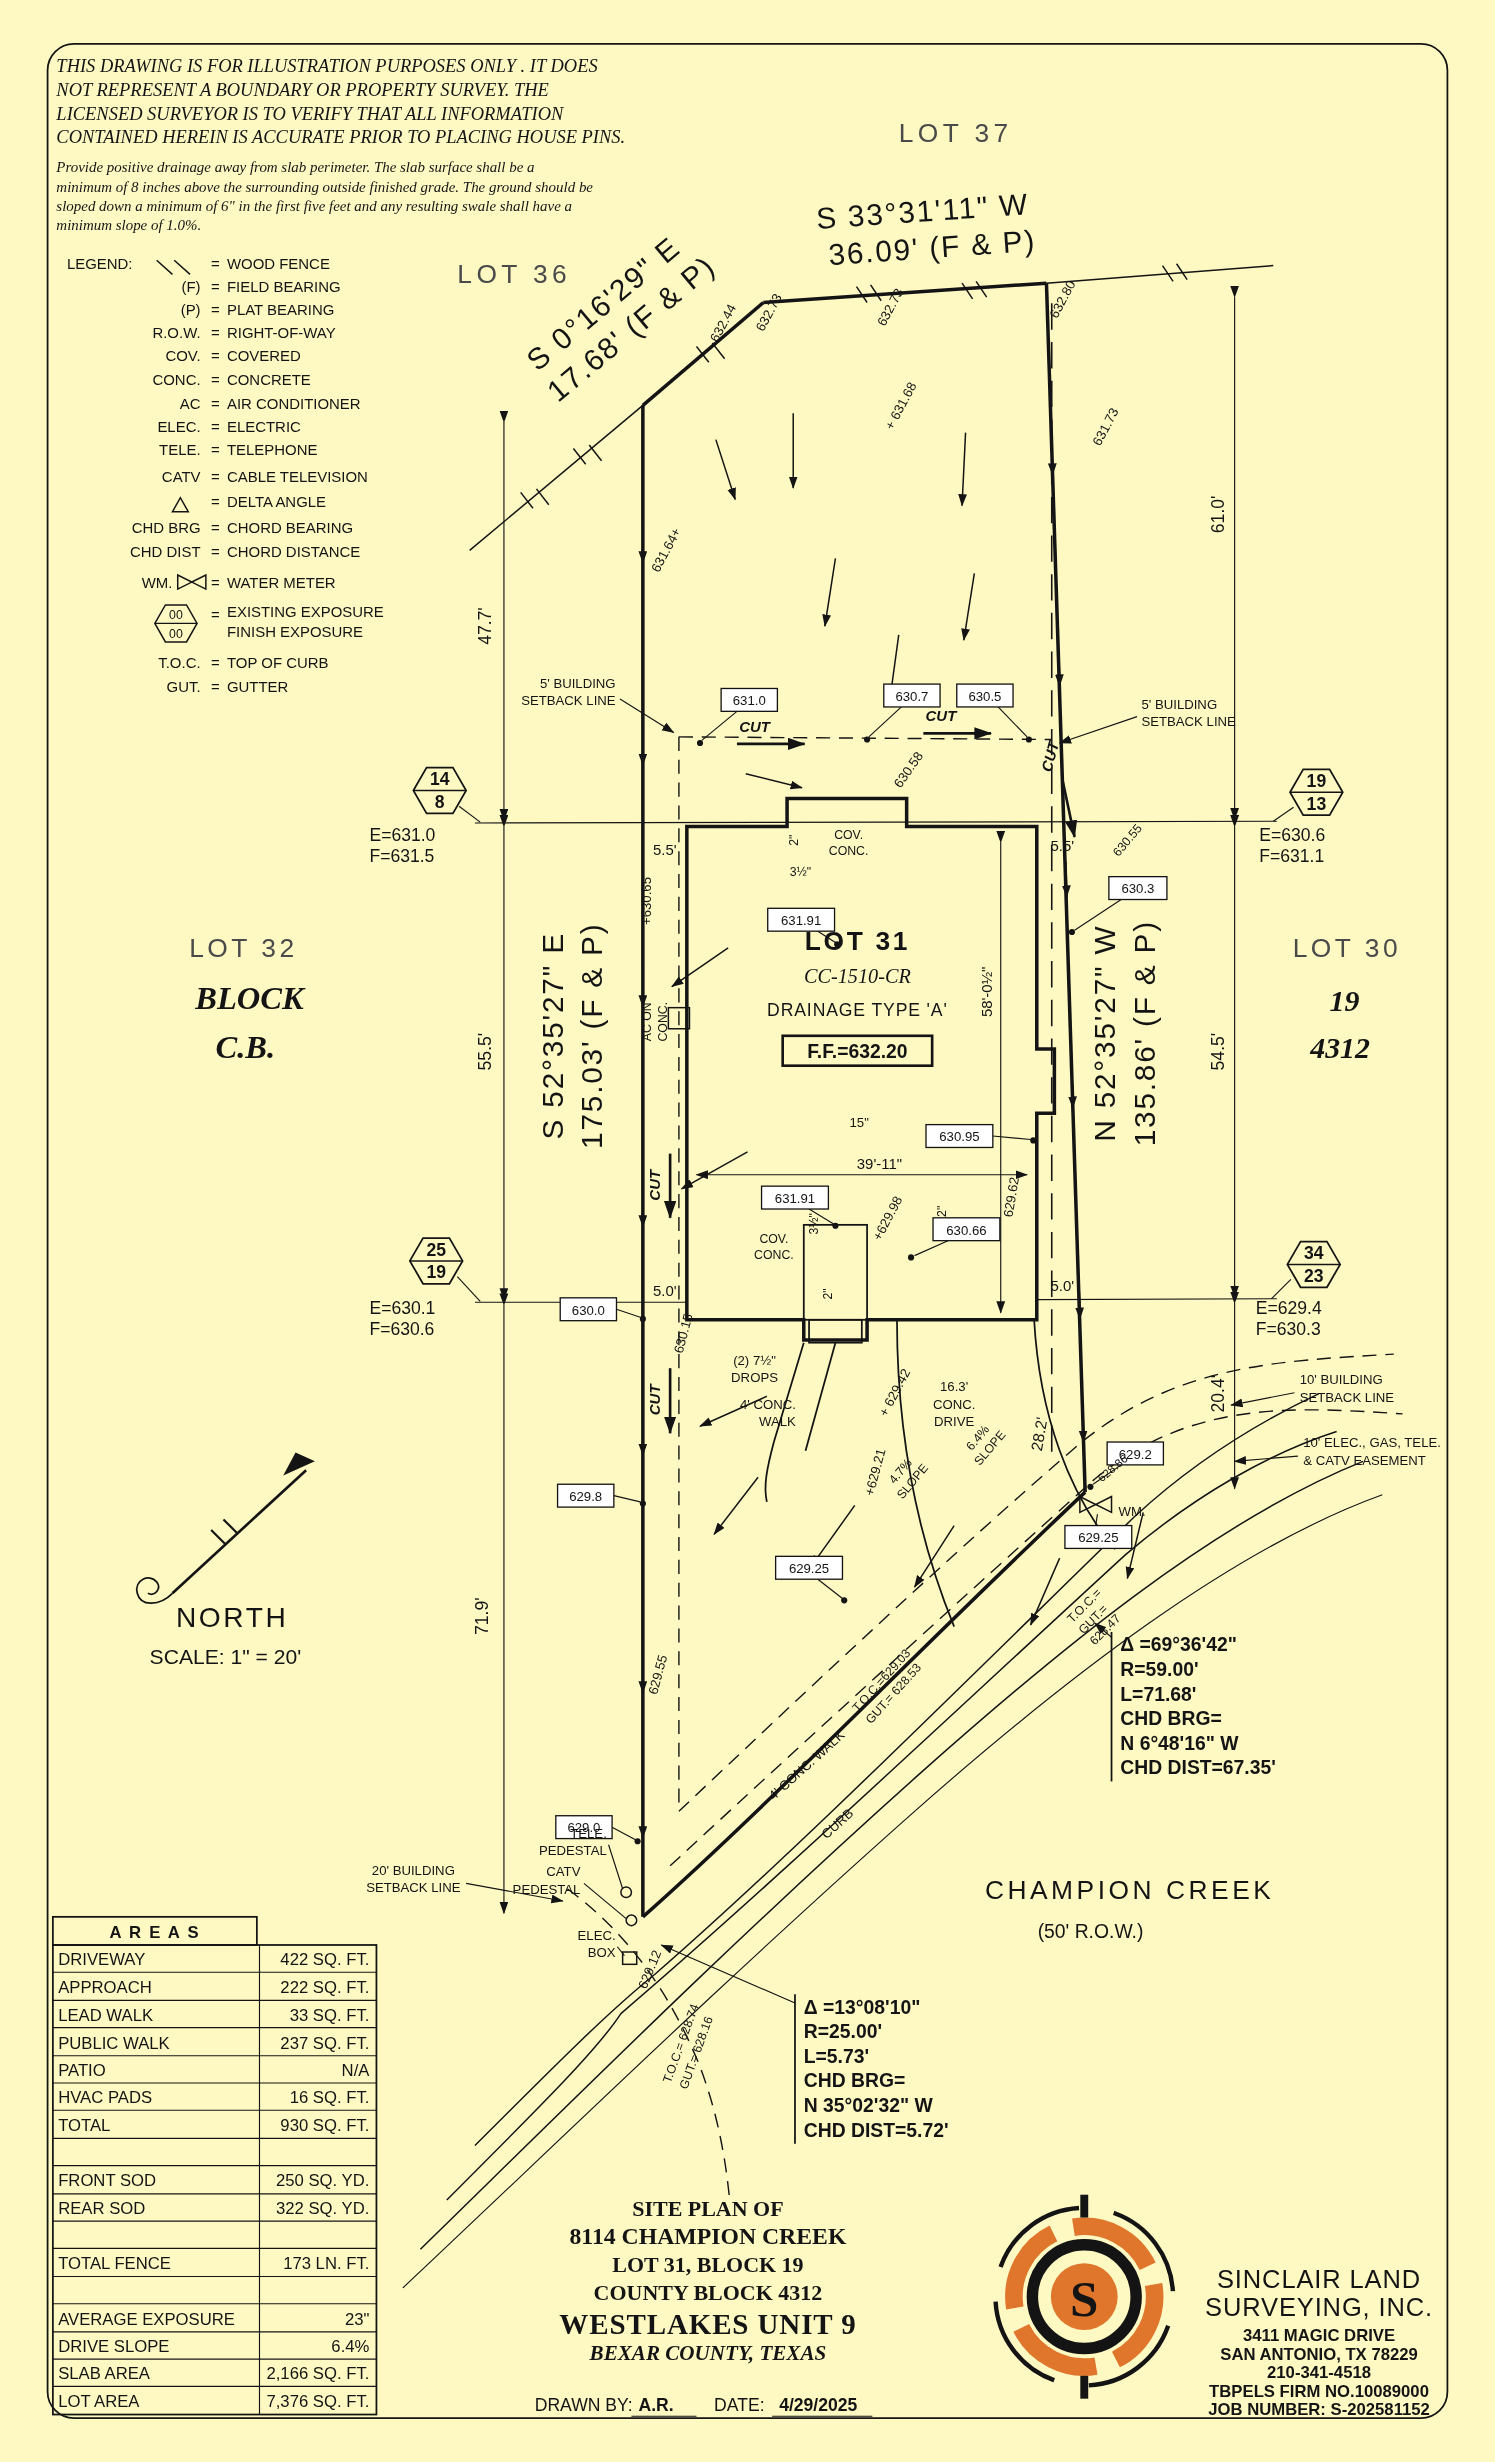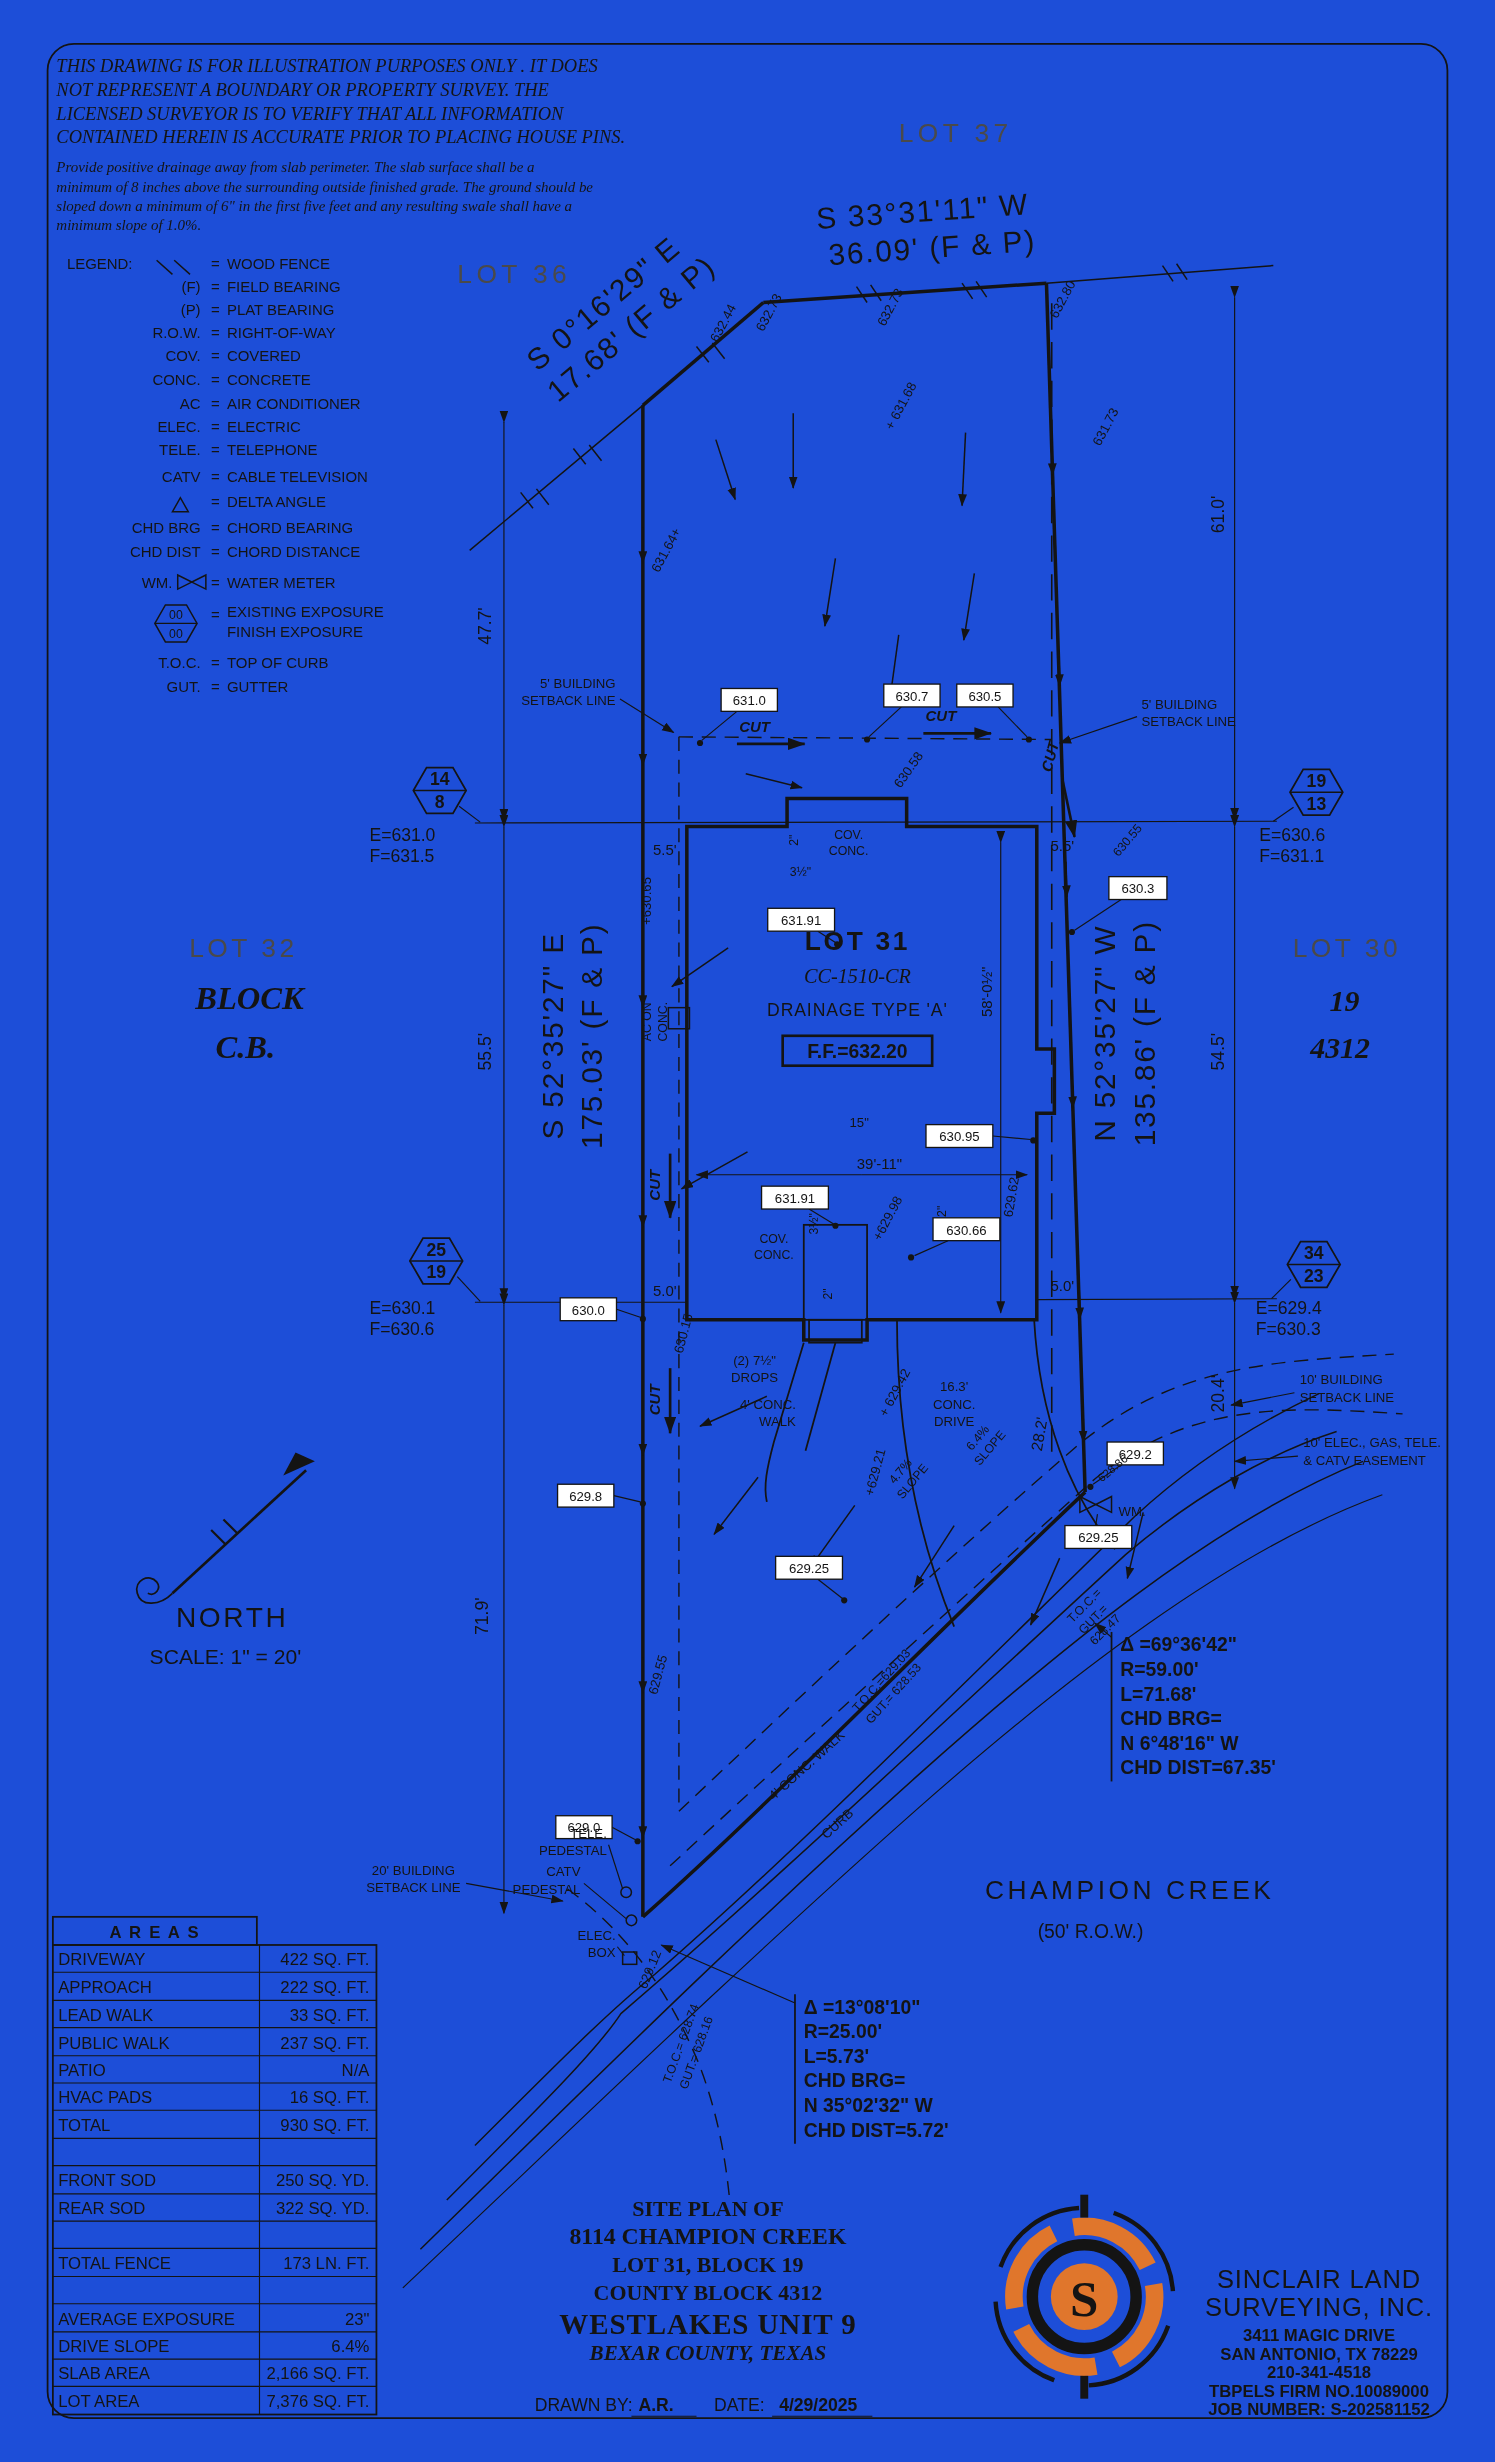--- a/index.html
+++ b/index.html
@@ -1,16 +1,16 @@
 <!DOCTYPE html>
 <html style="font-size:14px"><head>
 <meta charset="utf-8">
 <style>
   html,body{margin:0;padding:0;background:#fff;}
-  .sheet{position:relative;width:1495px;height:2462px;background:#1d4ed8;overflow:hidden;}
+  .sheet{position:relative;width:1495px;height:2462px;background:#fef9c3;overflow:hidden;}
   svg{display:block;}
   text{font-family:"Liberation Sans",sans-serif;fill:#141414;}
   .ser{font-family:"Liberation Serif",serif;}
   .it{font-style:italic;}
   .b{font-weight:bold;}
   .gray{fill:#4a4a4a;}
   .heavy{stroke:#141414;stroke-width:4;fill:none;}
   .med{stroke:#141414;stroke-width:2;fill:none;}
   .thin{stroke:#141414;stroke-width:1.3;fill:none;}
   .thin2{stroke:#141414;stroke-width:1.7;fill:none;}

